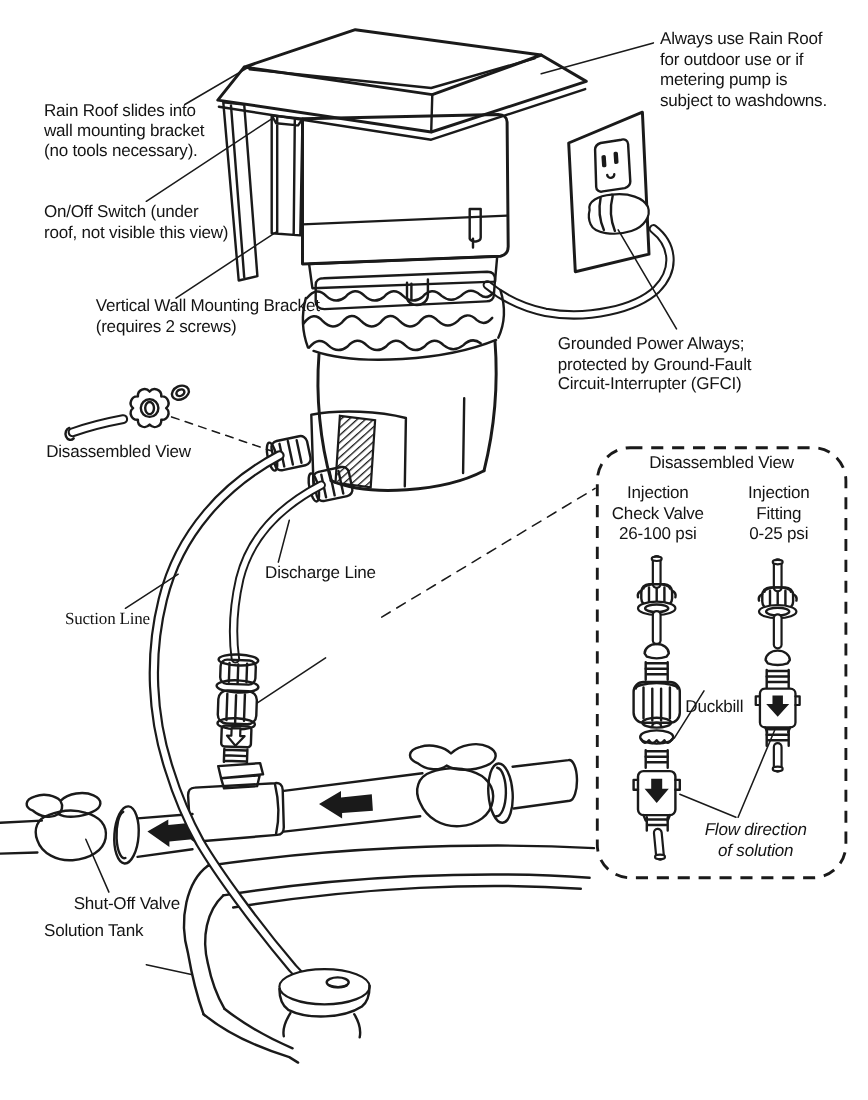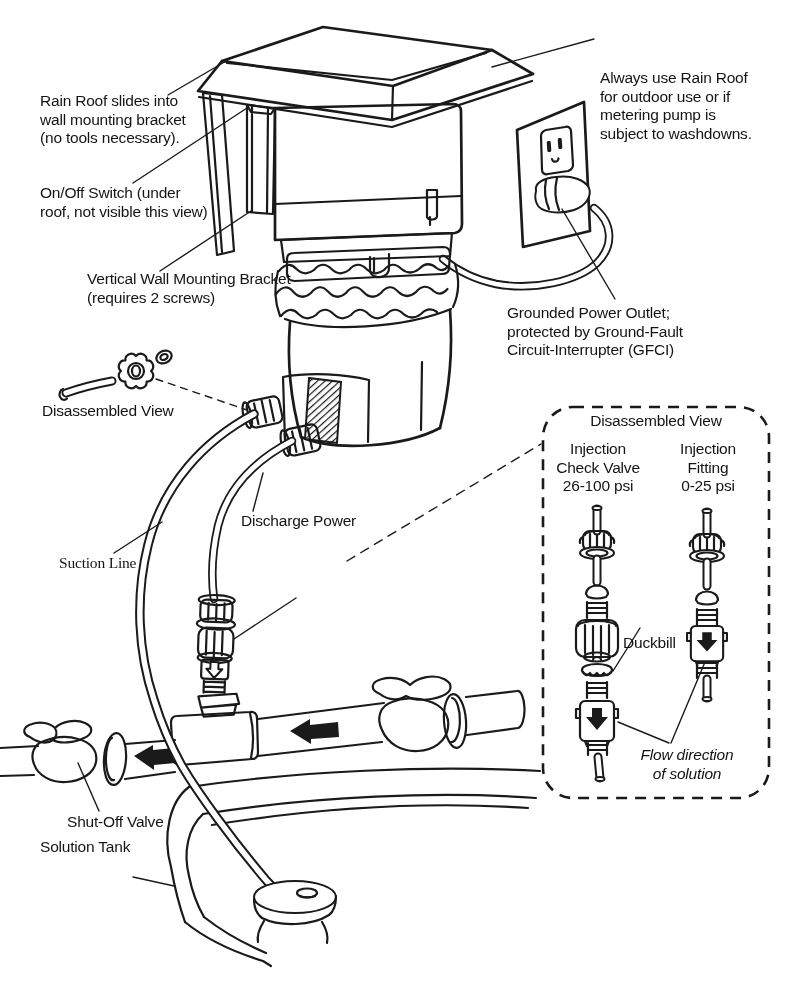--- a/index.html
+++ b/index.html
@@ -253,29 +253,29 @@
   </g>
 </svg>
 
   <div class="label" style="left:40px;top:184px;">On/Off Switch (under
 roof, not visible this view)</div>
   <div class="label" style="left:40px;top:92px;">Rain Roof slides into
 wall mounting bracket
 (no tools necessary).</div>
   <div class="label" style="left:40px;top:270px;margin-left:47px;">Vertical Wall Mounting Bracket
 (requires 2 screws)</div>
-  <div class="label" style="left:600px;top:27px;margin-top:42px;">Always use Rain Roof
+  <div class="label" style="left:600px;top:27px;">Always use Rain Roof
 for outdoor use or if
 metering pump is
 subject to washdowns.</div>
-  <div class="label" style="left:507px;top:304px;">Grounded Power Outlet;
+  <div class="label" style="left:507px;top:304px;">Grounded Power Always;
 protected by Ground-Fault
 Circuit-Interrupter (GFCI)</div>
   <div class="label" style="left:42px;top:402px;">Disassembled View</div>
-  <div class="label" style="left:241px;top:512px;">Discharge Power</div>
+  <div class="label" style="left:241px;top:512px;">Discharge Line</div>
   <div class="label" style="left:59px;top:554px;font-family:Liberation Serif, serif;">Suction Line</div>
   <div class="label" style="left:67px;top:813px;">Shut-Off Valve</div>
   <div class="label" style="left:40px;top:838px;">Solution Tank</div>
 
   <div class="label center" style="left:544px;top:412px;width:224px;">Disassembled View</div>
   <div class="label center" style="left:542px;top:440px;width:112px;">Injection
 Check Valve
 26-100 psi</div>
   <div class="label center" style="left:652px;top:440px;width:112px;">Injection
 Fitting

